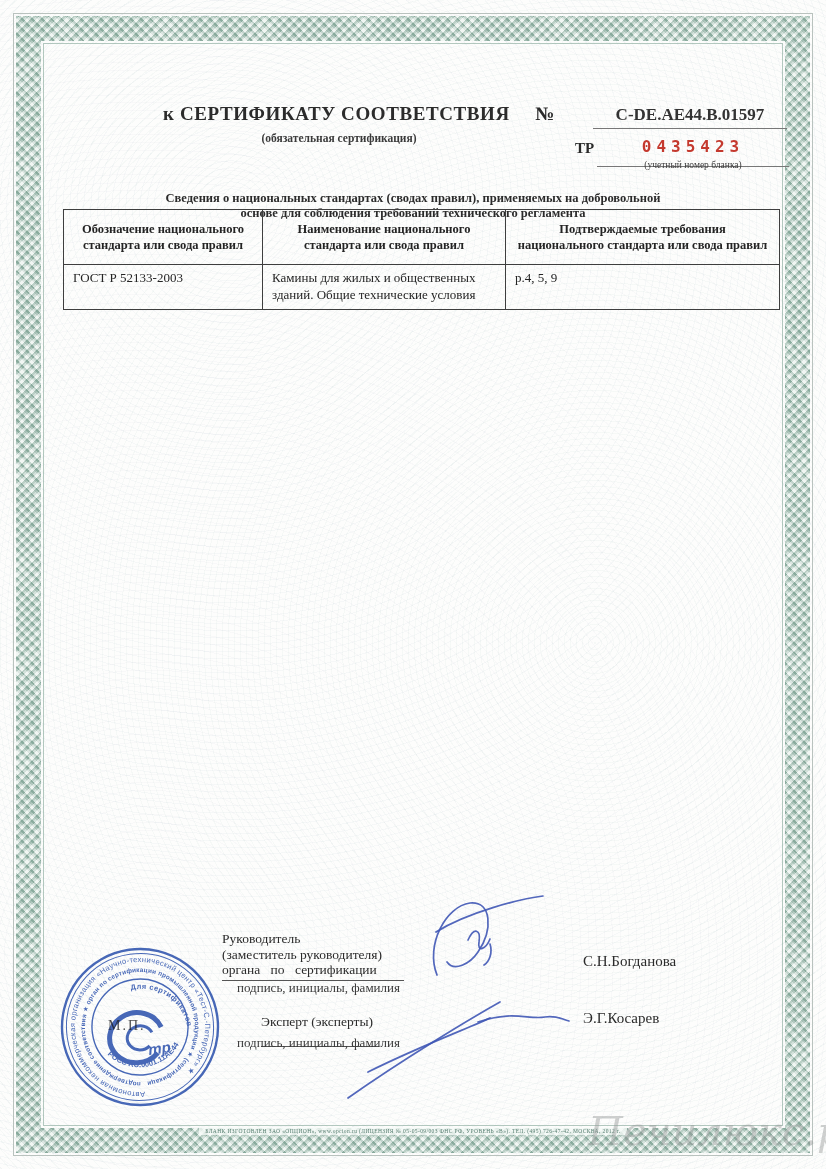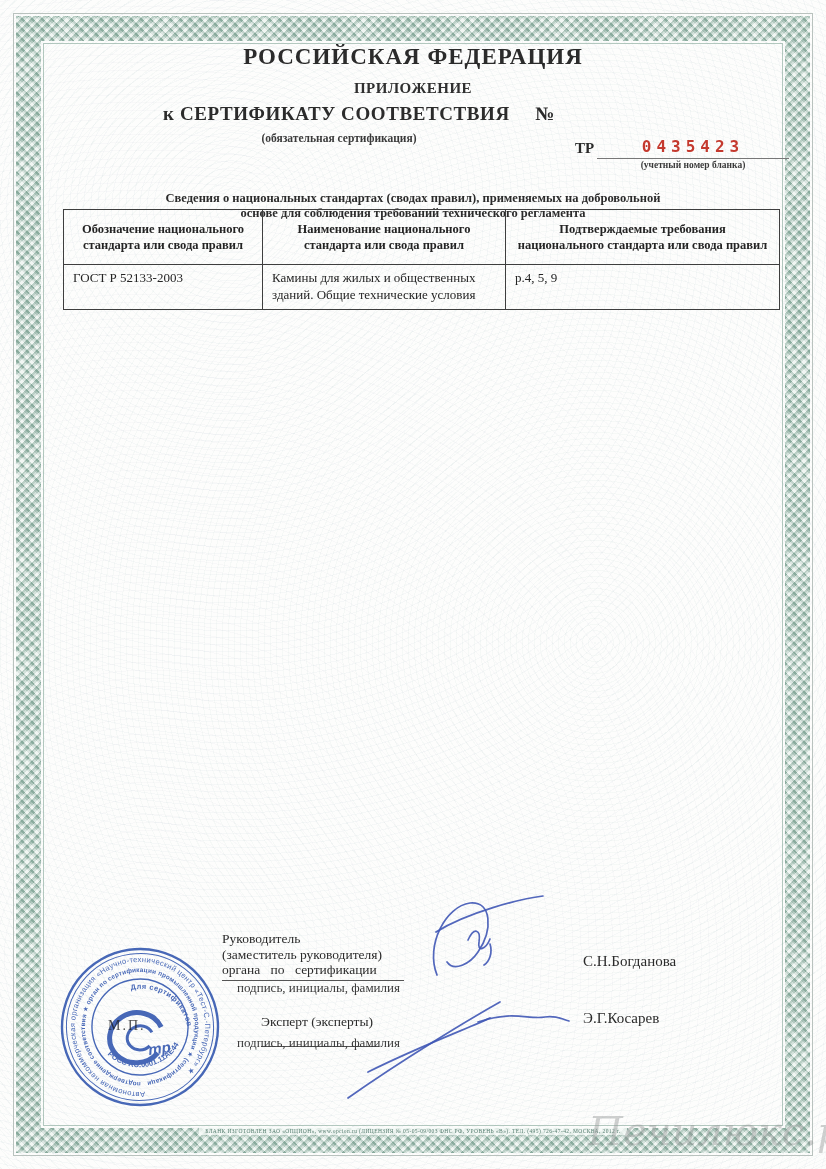--- a/index.html
+++ b/index.html
@@ -25,23 +25,23 @@
   .ctr{text-align:center;}
 
   
   .title{left:0;top:44px;width:826px;font-size:23px;font-weight:bold;letter-spacing:1px;color:#2b2b2b;}
   .doc-type{left:0;top:80px;width:826px;font-size:15px;font-weight:bold;letter-spacing:.5px;color:#2f2f2f;}
   .cert-line{left:163px;top:103px;font-size:19px;font-weight:bold;letter-spacing:.6px;color:#2b2b2b;white-space:nowrap;}
   .cert-line .nosign{margin-left:20px;}
   .cert-number{left:593px;top:105px;width:194px;text-align:center;font-size:17px;font-weight:600;color:#333;border-bottom:1px solid #777;padding-bottom:3px;}
   .mandatory{left:174px;top:132px;width:330px;font-size:11.5px;font-weight:bold;color:#3a3a3a;}
   .tr-label{left:575px;top:140px;font-size:15px;font-weight:bold;color:#2b2b2b;}
-  .blank-number{left:597px;top:137px;width:192px;text-align:center;border-bottom:1px solid #777;padding-bottom:2px;
+  .blank-number{left:597px;top:137px;width:192px;text-align:center;border-bottom:1px solid #777;padding-bottom:10px;
     font-family:"DejaVu Sans Mono","Liberation Mono",monospace;font-size:16px;font-weight:bold;letter-spacing:5px;color:#c4392e;}
-  .blank-caption{left:597px;top:160px;width:192px;text-align:center;font-size:9.5px;color:#3a3a3a;font-weight:bold;}
+  .blank-caption{left:597px;top:160px;width:192px;text-align:center;font-size:9.5px;color:#3a3a3a;}
 
   
   .intro{left:0;top:191px;width:826px;font-size:12.5px;font-weight:bold;line-height:15px;color:#2b2b2b;}
 
   
   table.std{position:absolute;left:63px;top:209px;width:716px;border-collapse:collapse;table-layout:fixed;}
   table.std col.c1{width:199px;} table.std col.c2{width:243px;} table.std col.c3{width:274px;}
   table.std th,table.std td{border:1.5px solid #3e3e3e;padding:4px 9px;vertical-align:top;font-size:13px;line-height:17px;color:#242424;}
   table.std th{font-size:12.5px;font-weight:bold;text-align:center;vertical-align:middle;line-height:16px;height:46px;}
   table.std tr.r1 td{height:52px;}
@@ -75,26 +75,25 @@
 </head>
 <body>
 
 <div class="page">
 
   <div class="frame-outer"></div>
   <div class="band"></div>
   <div class="band2"></div>
   <div class="frame-inner"></div>
 
-  <div class="abs ctr title">РОССИЙСКАЯ ФЕДЕРАЦИЯ</div>
-  <div class="abs ctr doc-type">ПРИЛОЖЕНИЕ</div>
   <div class="abs cert-line">
     <span>к СЕРТИФИКАТУ СООТВЕТСТВИЯ</span>
     <span class="nosign">№</span>
   </div>
+  <div class="abs cert-number">C-DE.AE44.B.01597</div>
   <div class="abs ctr mandatory">(обязательная сертификация)</div>
   <div class="abs tr-label">ТР</div>
   <div class="abs blank-number">0435423</div>
   <div class="abs blank-caption">(учетный номер бланка)</div>
 
   <div class="abs ctr intro">
     <div>Сведения о национальных стандартах (сводах правил), применяемых на добровольной</div>
     <div>основе для соблюдения требований технического регламента</div>
   </div>
 

